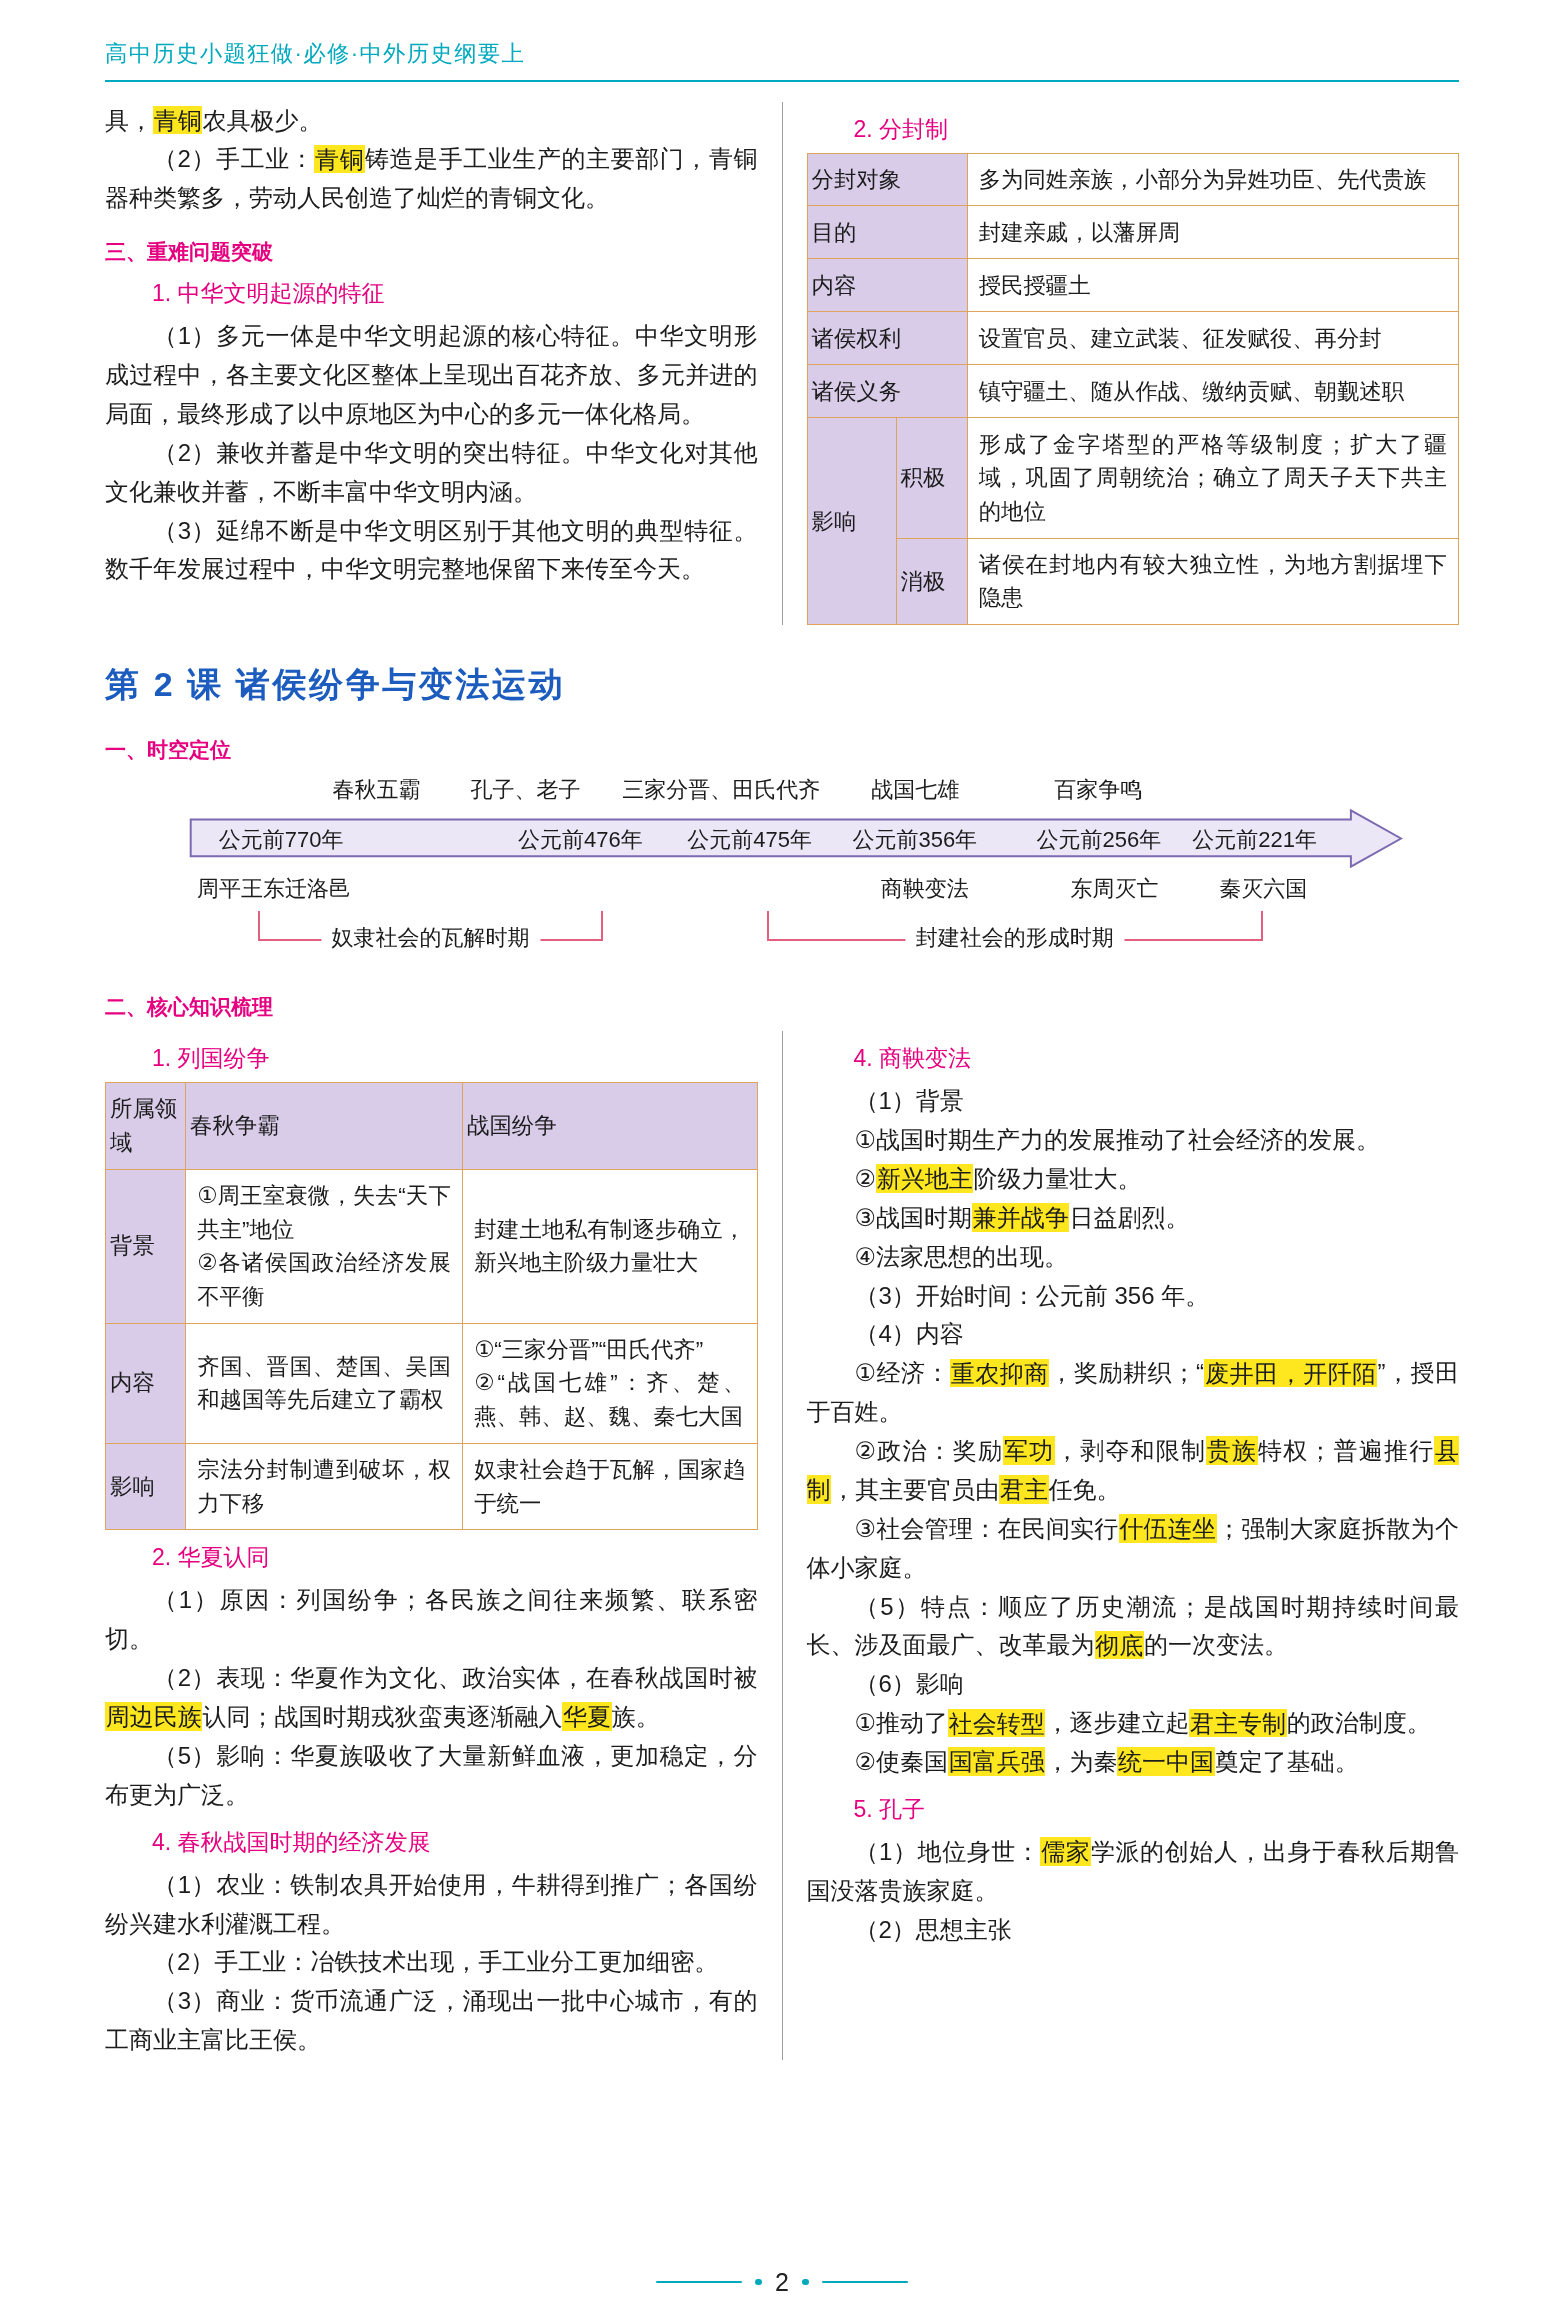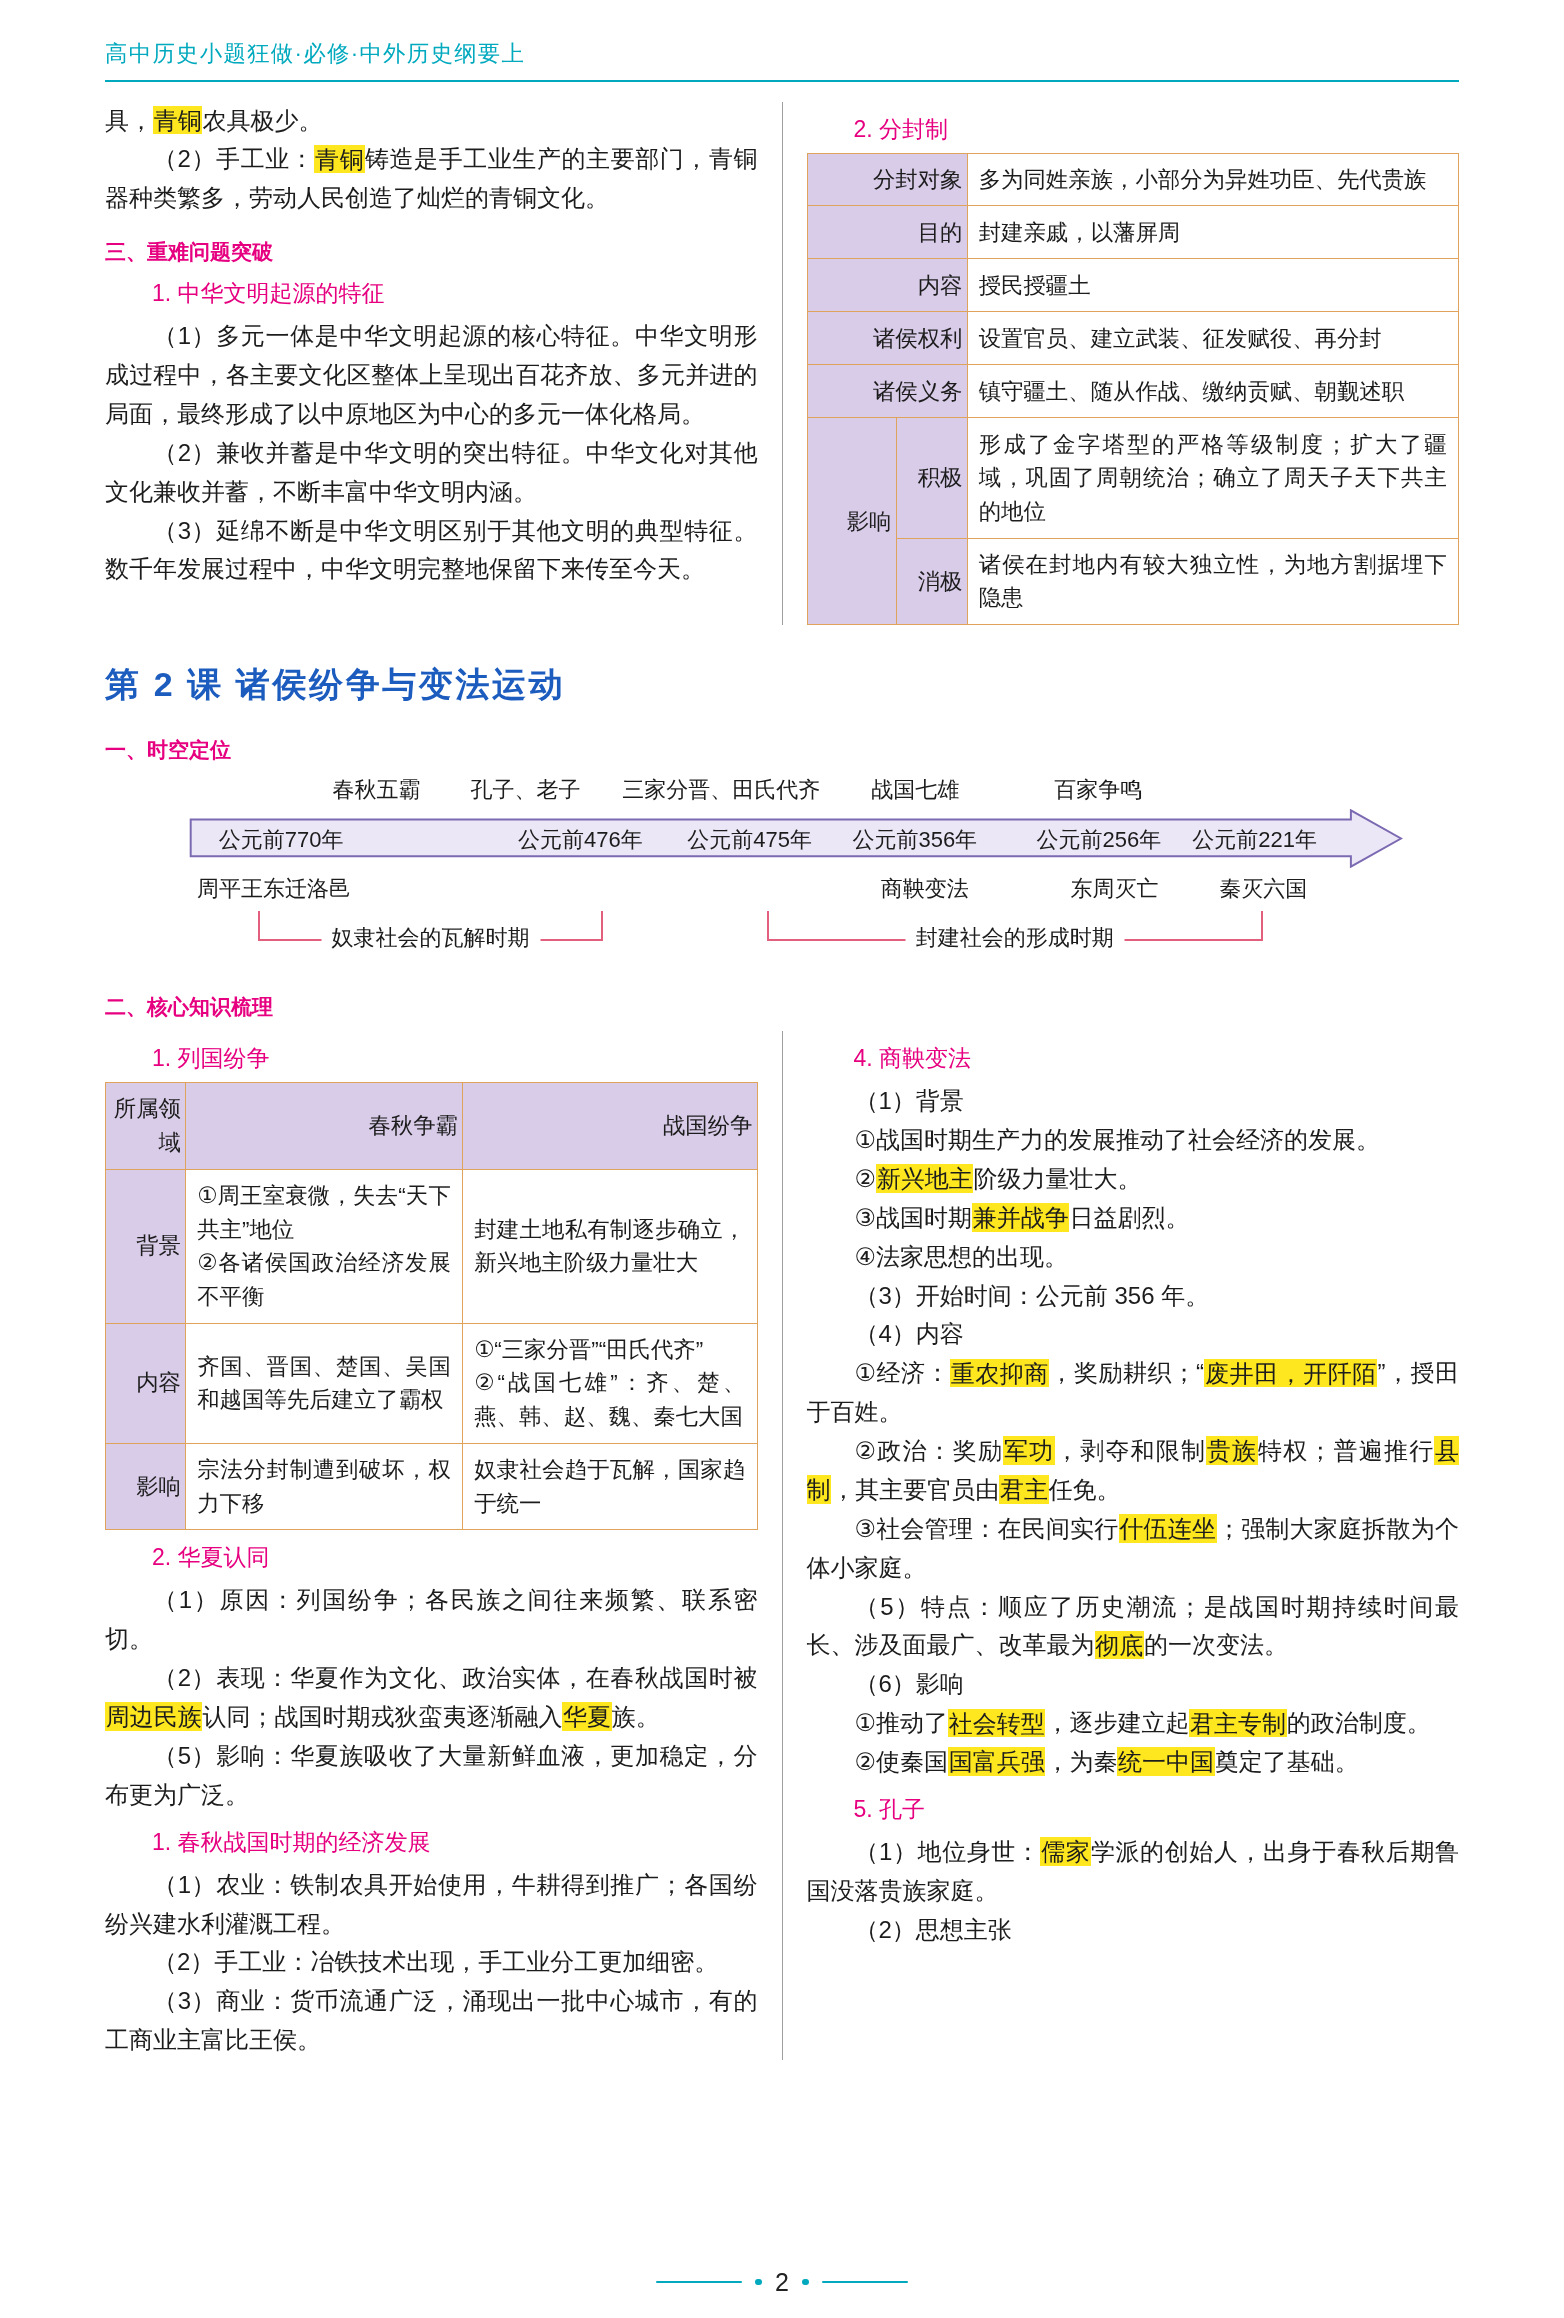--- a/index.html
+++ b/index.html
@@ -14,21 +14,21 @@
   .top-section{margin-top:20px;}
   .bottom-section{margin-top:5.3px;}
   p.body{margin:0;font-size:24px;line-height:1.62;text-indent:2em;text-align:justify;}
   p.body.noindent{text-indent:0;}
   .hl{background:#ffe71f;padding:0.7px 0.7px;}
   h2.section{color:#e60080;font-size:21px;font-weight:bold;margin:20px 0 10.5px;}
   h3.sub{color:#e60080;font-size:23px;font-weight:normal;margin:12px 0 8px 47px;}
   .lesson-title{color:#1b5cbe;font-size:34px;font-weight:bold;text-align:left;margin:37px 0 28px;letter-spacing:2.6px;}
   table.kb{border-collapse:collapse;width:100%;font-size:22.4px;table-layout:fixed;margin-top:5.3px;}
   table.kb td{border:1.3px solid #e0a35c;padding:9.2px 11.2px;line-height:1.5;white-space:pre-line;text-align:justify;vertical-align:middle;word-break:break-all;}
-  table.kb td.hd{background:#d9cce9;text-align:right;white-space:normal;padding:9.2px 4px;}
+  table.kb td.hd{background:#d9cce9;text-align:left;white-space:normal;padding:9.2px 4px;}
   .timeline{position:relative;height:198px;margin-top:9.2px;font-size:22px;}
   .timeline span{position:absolute;white-space:nowrap;}
   .tl-top{top:0;}
   .tl-arrow{position:absolute;top:34px;left:0;width:100%;height:59px;}
   .tl-date{top:50px;}
   .tl-bottom{top:99px;}
   .bracket{position:absolute;top:136px;height:28px;border:2px solid #e25f7e;border-top:none;}
   .bracket-label{left:50%;bottom:-14px;transform:translateX(-50%);background:#ffffff;padding:0 10.5px;}
   .footer{position:absolute;left:0;right:0;bottom:22.4px;display:flex;justify-content:center;align-items:center;gap:13px;}
   .footer-line{width:86px;height:2px;background:#00a9be;border-radius:1.3px;}
@@ -168,21 +168,21 @@
           <td>奴隶社会趋于瓦解，国家趋于统一</td>
         </tr>
       </tbody>
         </table>
 
       <h3 class="sub">2. 华夏认同</h3>
       <p class="body"><span>（1）原因：列国纷争；各民族之间往来频繁、联系密切。</span></p>
       <p class="body"><span>（2）表现：华夏作为文化、政治实体，在春秋战国时被</span><span class="hl">周边民族</span><span>认同；战国时期戎狄蛮夷逐渐融入</span><span class="hl">华夏</span><span>族。</span></p>
       <p class="body"><span>（5）影响：华夏族吸收了大量新鲜血液，更加稳定，分布更为广泛。</span></p>
 
-      <h3 class="sub">1. 春秋战国时期的经济发展</h3>
+      <h3 class="sub">4. 春秋战国时期的经济发展</h3>
       <p class="body"><span>（1）农业：铁制农具开始使用，牛耕得到推广；各国纷纷兴建水利灌溉工程。</span></p>
       <p class="body"><span>（2）手工业：冶铁技术出现，手工业分工更加细密。</span></p>
       <p class="body"><span>（3）商业：货币流通广泛，涌现出一批中心城市，有的工商业主富比王侯。</span></p>
     </div>
 
     <div class="col col-right">
       <h3 class="sub">4. 商鞅变法</h3>
       <p class="body"><span>（1）背景</span></p>
       <p class="body"><span>①战国时期生产力的发展推动了社会经济的发展。</span></p>
       <p class="body"><span>②</span><span class="hl">新兴地主</span><span>阶级力量壮大。</span></p>

